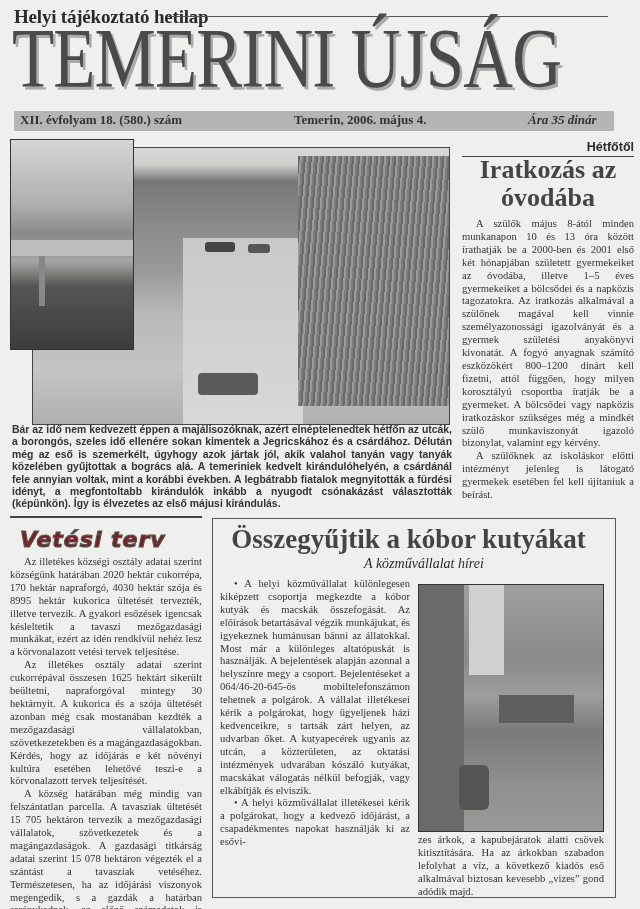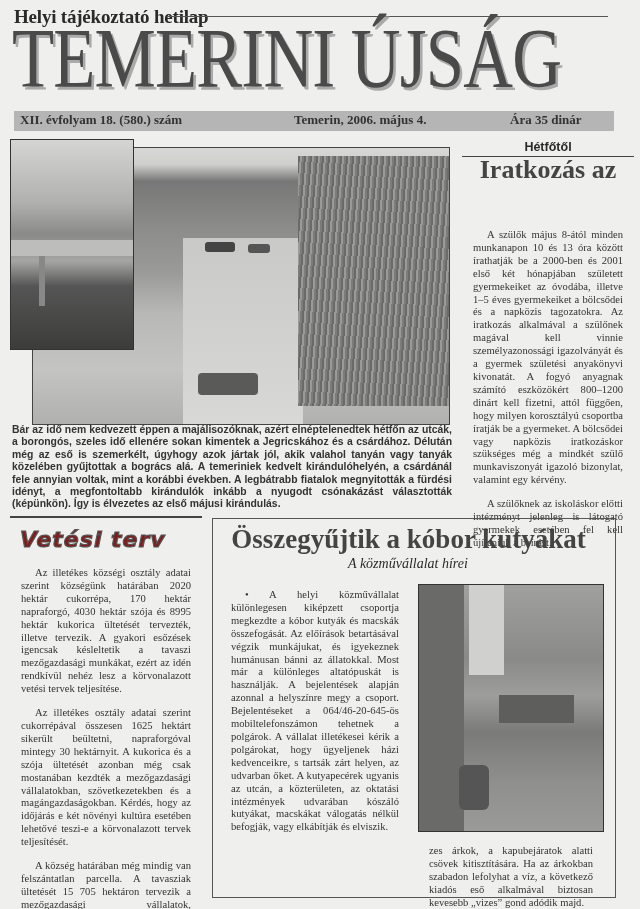--- a/index.html
+++ b/index.html
@@ -6,75 +6,77 @@
   body { width:640px; height:909px; background:#efefed; position:relative; overflow:hidden; font-family:"Liberation Serif", serif; color:#2a2a2a; }
   .abs { position:absolute; }
   .kicker-top { left:14px; top:6px; font-size:19px; font-weight:bold; letter-spacing:-0.2px; }
   .kicker-line { left:168px; top:16px; width:440px; height:1px; background:#555; }
   .masthead { left:12px; top:16px; width:600px; font-size:84px; line-height:86px; font-family:"Liberation Serif", serif; color:#4a4a4a; letter-spacing:-1px; transform:scaleX(0.82); transform-origin:left top; white-space:nowrap; text-shadow:3px 3px 0 #aaa; }
   .infobar { left:14px; top:111px; width:600px; height:20px; background:#b5b5b5; }
   .info { top:112px; font-size:13px; font-weight:bold; color:#333; }
   .photo { background:#8a8a8a; overflow:hidden; }
   .caption { left:12px; top:424px; width:440px; font-family:"Liberation Sans", sans-serif; font-size:10.4px; font-weight:bold; line-height:12.4px; text-align:justify; color:#333; }
   .col-text { font-size:10.6px; line-height:12.9px; text-align:justify; color:#333; }
-  .col-text p { margin:11px; text-indent:14px; }
-  .section-label { font-family:"Liberation Sans", sans-serif; font-weight:bold; font-size:12.5px; text-align:center; }
+  .col-text p { margin:0; text-indent:14px; }
+  .section-label { font-family:"Liberation Sans", sans-serif; font-weight:bold; font-size:12.5px; text-align:right; }
   .h-serif { font-weight:bold; text-align:center; color:#444; }
   .vetesi { left:20px; top:527px; font-family:"DejaVu Sans", sans-serif; font-weight:bold; font-style:italic; font-size:22px; color:#7f1d1d; -webkit-text-stroke:1.2px #555; letter-spacing:1px; }
   .box { border:1.5px solid #555; }
 </style>
 </head>
 <body>
 
 <div class="abs kicker-top">Helyi tájékoztató hetilap</div>
 <div class="abs kicker-line"></div>
 <div class="abs masthead">TEMERINI ÚJSÁG</div>
 <div class="abs infobar"></div>
 <div class="abs info" style="left:20px;">XII. évfolyam 18. (580.) szám</div>
 <div class="abs info" style="left:294px;">Temerin, 2006. május 4.</div>
-<div class="abs info" style="left:510px;">Ára 35 dinár</div>
+<div class="abs info" style="left:528px;font-style:italic;">Ára 35 dinár</div>
 
 <div class="abs photo" style="left:32px; top:147px; width:416px; height:276px; border:1px solid #444;
      background:linear-gradient(180deg,#d8d8d6 0%,#cfcfcc 6%,#777 12%,#8d8d8b 30%,#9a9a98 45%,#b8b8b6 60%,#c4c4c2 80%,#b0b0ae 100%);">
   <div class="abs" style="left:150px; top:90px; width:120px; height:186px; background:linear-gradient(180deg,#c9c9c7,#d8d8d6);"></div>
   <div class="abs" style="left:265px; top:8px; width:151px; height:250px; background:repeating-linear-gradient(95deg,#6a6a68 0 2px,#9a9a98 2px 4px,#7c7c7a 4px 6px);"></div>
   <div class="abs" style="left:165px; top:225px; width:60px; height:22px; background:#5a5a58; border-radius:4px;"></div>
   <div class="abs" style="left:172px; top:94px; width:30px; height:10px; background:#444; border-radius:3px;"></div>
   <div class="abs" style="left:215px; top:96px; width:22px; height:9px; background:#555; border-radius:3px;"></div>
 </div>
 <div class="abs photo" style="left:10px; top:139px; width:122px; height:209px; border:1px solid #333;
      background:linear-gradient(180deg,#d5d5d3 0%,#b0b0ae 30%,#8a8a88 45%,#a5a5a3 58%,#555 70%,#3c3c3a 100%);">
   <div class="abs" style="left:0; top:100px; width:122px; height:16px; background:#bdbdbb;"></div>
   <div class="abs" style="left:28px; top:116px; width:6px; height:50px; background:#888;"></div>
 </div>
 <div class="abs caption">Bár az idő nem kedvezett éppen a majálisozóknak, azért elnéptelenedtek hétfőn az utcák, a borongós, szeles idő ellenére sokan kimentek a Jegricskához és a csárdához. Délután még az eső is szemerkélt, úgyhogy azok jártak jól, akik valahol tanyán vagy tanyák közelében gyűjtottak a bogrács alá. A temeriniek kedvelt kirándulóhelyén, a csárdánál fele annyian voltak, mint a korábbi években. A legbátrabb fiatalok megnyitották a fürdési idényt, a megfontoltabb kirándulók inkább a nyugodt csónakázást választották (képünkön). Így is élvezetes az első májusi kirándulás.</div>
 
 <div class="abs section-label" style="left:462px; top:140px; width:172px;">Hétfőtől</div>
 <div class="abs" style="left:462px; top:156px; width:172px; height:1px; background:#444;"></div>
 <div class="abs h-serif" style="left:458px; top:156px; width:180px; font-size:26px; line-height:28px;">
   <div>Iratkozás az</div>
+  <div>óvodába</div>
 </div>
 <div class="abs col-text" style="left:462px; top:218px; width:172px;">
   <p>A szülők május 8-ától minden munkanapon 10 és 13 óra között írathatják be a 2000-ben és 2001 első két hónapjában született gyermekeiket az óvodába, illetve 1–5 éves gyermekeiket a bölcsődei és a napközis tagozatokra. Az iratkozás alkalmával a szülőnek magával kell vinnie személyazonossági igazolványát és a gyermek születési anyakönyvi kivonatát. A fogyó anyagnak számító eszközökért 800–1200 dinárt kell fizetni, attól függően, hogy milyen korosztályú csoportba íratják be a gyermeket. A bölcsődei vagy napközis iratkozáskor szükséges még a mindkét szülő munkaviszonyát igazoló bizonylat, valamint egy kérvény.</p>
   <p>A szülőknek az iskoláskor előtti intézményt jelenleg is látogató gyermekek esetében fel kell újítaniuk a beírást.</p>
 </div>
 
 <div class="abs" style="left:10px; top:516px; width:192px; height:1.5px; background:#444;"></div>
 <div class="abs vetesi">Vetési terv</div>
 <div class="abs col-text" style="left:10px; top:556px; width:192px;">
   <p>Az illetékes községi osztály adatai szerint községünk határában 2020 hektár cukorrépa, 170 hektár napraforgó, 4030 hektár szója és 8995 hektár kukorica ültetését tervezték, illetve tervezik. A gyakori esőzések igencsak késleltetik a tavaszi mezőgazdasági munkákat, ezért az idén rendkívül nehéz lesz a körvonalazott vetési tervek teljesítése.</p>
   <p>Az illetékes osztály adatai szerint cukorrépával összesen 1625 hektárt sikerült beültetni, napraforgóval mintegy 30 hektárnyit. A kukorica és a szója ültetését azonban még csak mostanában kezdték a mezőgazdasági vállalatokban, szövetkezetekben és a magángazdaságokban. Kérdés, hogy az időjárás e két növényi kultúra esetében lehetővé teszi-e a körvonalazott tervek teljesítését.</p>
   <p>A község határában még mindig van felszántatlan parcella. A tavasziak ültetését 15 705 hektáron tervezik a mezőgazdasági vállalatok, szövetkezetek és a magángazdaságok. A gazdasági titkárság adatai szerint 15 078 hektáron végezték el a szántást a tavasziak vetéséhez. Természetesen, ha az időjárási viszonyok megengedik, s a gazdák a határban serénykednek, az előző számadatok is módosulnak.</p>
 </div>
 
 <div class="abs box" style="left:212px; top:518px; width:402px; height:378px;"></div>
 <div class="abs h-serif" style="left:214px; top:524px; width:389px; font-size:27px; line-height:30px;">Összegyűjtik a kóbor kutyákat</div>
-<div class="abs" style="left:208px; top:556px; width:400px; text-align:center; font-style:italic; font-size:14px;">A közművállalat hírei</div>
+<div class="abs" style="left:224px; top:556px; width:400px; text-align:center; font-style:italic; font-size:14px;">A közművállalat hírei</div>
 <div class="abs col-text" style="left:220px; top:578px; width:190px;">
   <p>• A helyi közművállalat különlegesen kiképzett csoportja megkezdte a kóbor kutyák és macskák összefogását. Az előírások betartásával végzik munkájukat, és igyekeznek humánusan bánni az állatokkal. Most már a különleges altatópuskát is használják. A bejelentések alapján azonnal a helyszínre megy a csoport. Bejelentéseket a 064/46-20-645-ös mobiltelefonszámon tehetnek a polgárok. A vállalat illetékesei kérik a polgárokat, hogy ügyeljenek házi kedvenceikre, s tartsák zárt helyen, az udvarban őket. A kutyapecérek ugyanis az utcán, a közterületen, az oktatási intézmények udvarában kószáló kutyákat, macskákat válogatás nélkül befogják, vagy elkábítják és elviszik.</p>
+  <p>• A helyi közművállalat illetékesei kérik a polgárokat, hogy a kedvező időjárást, a csapadékmentes napokat használják ki az esővi-</p>
 </div>
 <div class="abs photo" style="left:418px; top:584px; width:184px; height:246px; border:1px solid #333;
      background:linear-gradient(180deg,#a0a09e 0%,#8a8a88 30%,#9d9d9b 45%,#7a7a78 60%,#8f8f8d 80%,#9a9a98 100%);">
   <div class="abs" style="left:0; top:0; width:45px; height:246px; background:#6a6a68;"></div>
   <div class="abs" style="left:50px; top:0; width:35px; height:90px; background:#d0d0ce;"></div>
   <div class="abs" style="left:80px; top:110px; width:75px; height:28px; background:#5e5e5c;"></div>
   <div class="abs" style="left:40px; top:180px; width:30px; height:45px; background:#555; border-radius:6px;"></div>
 </div>
 <div class="abs col-text" style="left:418px; top:834px; width:186px;">
   <p style="text-indent:0">zes árkok, a kapubejáratok alatti csövek kitisztítására. Ha az árkokban szabadon lefolyhat a víz, a következő kiadós eső alkalmával biztosan kevesebb „vizes” gond adódik majd.</p>

